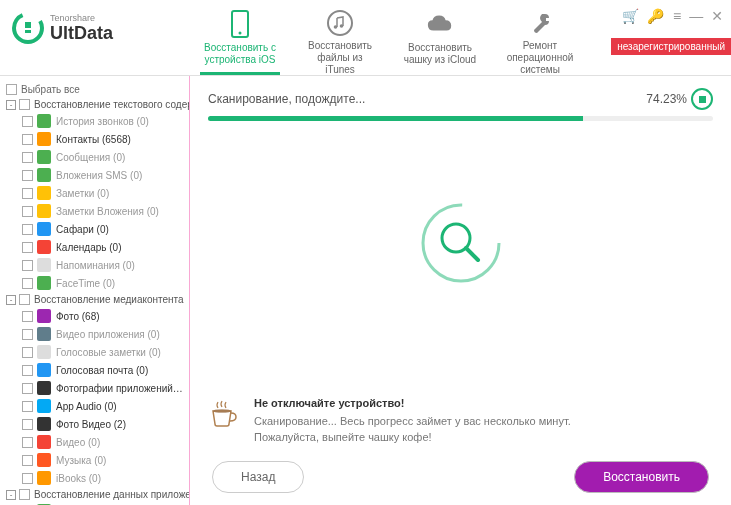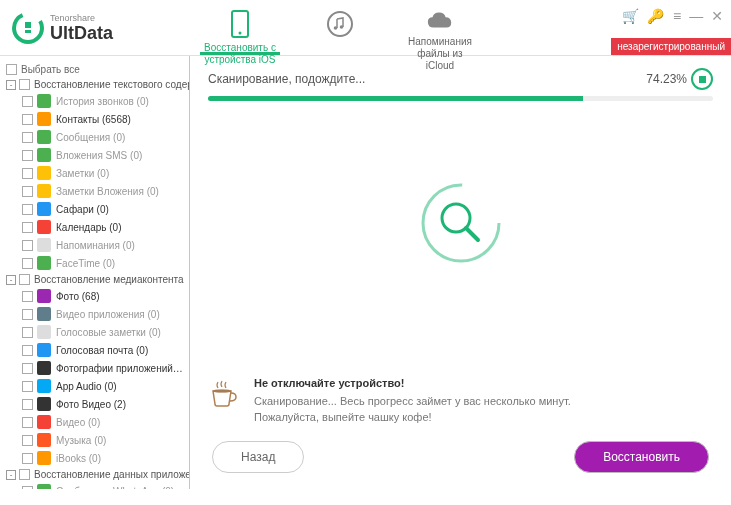--- a/index.html
+++ b/index.html
@@ -1,18 +1,18 @@
 <!DOCTYPE html>
 <html><head>
 <meta charset="utf-8">
 <style>
 * { margin: 0; padding: 0; box-sizing: border-box; font-family: Arial, sans-serif; }
 body { width: 731px; height: 505px; background: #fff; overflow: hidden; font-size: 11px; color: #666; }
 
-.header { display: flex; align-items: flex-start; height: 56px; border-bottom: 1px solid #e0e0e0; position: relative; }
+.header { display: flex; align-items: flex-start; height: 76px; border-bottom: 1px solid #e0e0e0; position: relative; }
 .logo { display: flex; align-items: center; padding: 12px 16px 0 12px; width: 190px; flex-shrink: 0; }
 .logo-icon { width: 32px; height: 32px; margin-right: 6px; }
 .logo-text { display: flex; flex-direction: column; }
 .logo-brand { font-size: 9px; color: #888; }
 .logo-product { font-size: 18px; font-weight: bold; color: #333; }
 
 .tabs { display: flex; height: 100%; }
 .tab { display: flex; flex-direction: column; align-items: center; justify-content: flex-start; padding: 10px 12px 0; width: 100px; text-align: center; font-size: 10px; line-height: 12px; cursor: pointer; position: relative; }
 .tab-icon { width: 28px; height: 28px; margin-bottom: 4px; display: flex; align-items: center; justify-content: center; }
 .tab.active { color: #1cb574; }
@@ -87,28 +87,37 @@
     </div>
     <div class="tab">
       <div class="tab-icon">
           <svg width="26" height="26" viewBox="0 0 26 26">
             <circle cx="13" cy="13" r="12" fill="none" stroke="#888" stroke-width="2"></circle>
             <path d="M10 8 L16 7 L16 16 M10 8 L10 17" stroke="#888" stroke-width="1.5" fill="none"></path>
             <circle cx="8.5" cy="17" r="1.8" fill="#888"></circle>
             <circle cx="14.5" cy="16" r="1.8" fill="#888"></circle>
           </svg>
         </div>
+      <span>Восстановить файлы из iTunes</span>
     </div>
     <div class="tab">
       <div class="tab-icon">
           <svg width="30" height="22" viewBox="0 0 30 22">
             <path d="M8 18 Q2 18 2 12 Q2 7 7 7 Q8 2 14 2 Q20 2 21 7 Q27 7 27 13 Q27 18 22 18 Z" fill="#888"></path>
           </svg>
         </div>
-      <span>Напоминания файлы из iCloud</span>
+      <span>Восстановить чашку из iCloud</span>
+    </div>
+    <div class="tab">
+      <div class="tab-icon">
+          <svg width="26" height="26" viewBox="0 0 26 26">
+            <path d="M18 4 Q22 4 22 8 L19 8 L19 11 L22 11 Q22 15 18 15 L10 23 Q7 23 7 20 L15 12 Q11 8 15 4 Z" fill="#888"></path>
+          </svg>
+        </div>
+      <span>Ремонт операционной системы</span>
     </div>
   </div>
   <div class="win-controls">
     <span class="win-btn cart-icon">🛒</span>
     <span class="win-btn search-icon-top">🔑</span>
     <span class="win-btn">≡</span>
     <span class="win-btn">—</span>
     <span class="win-btn">✕</span>
   </div>
   <div class="unreg">незарегистрированный</div>

